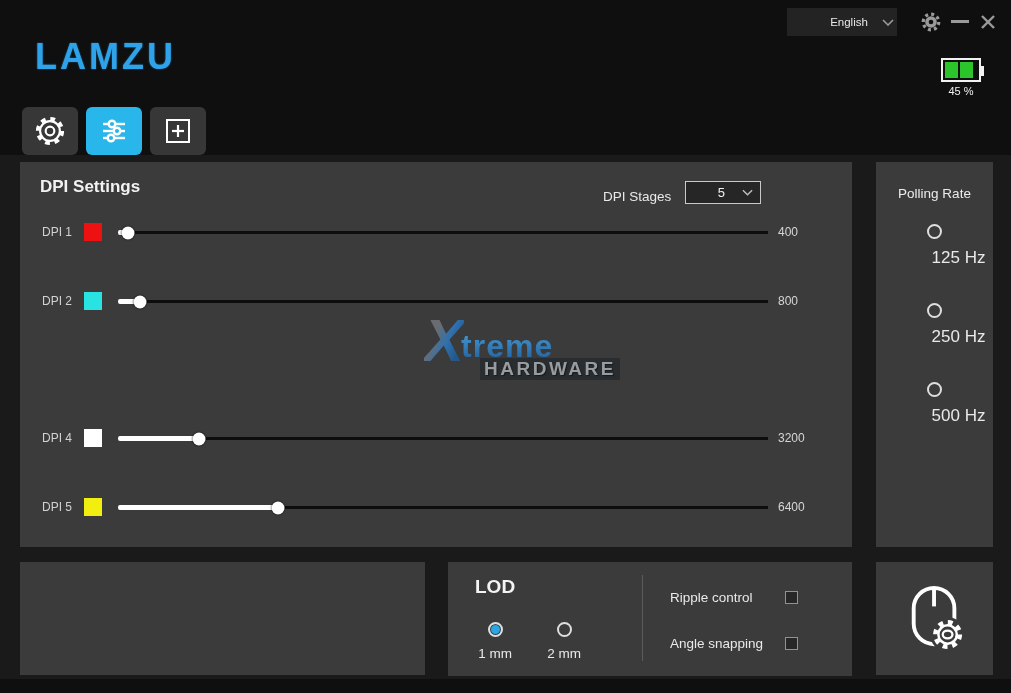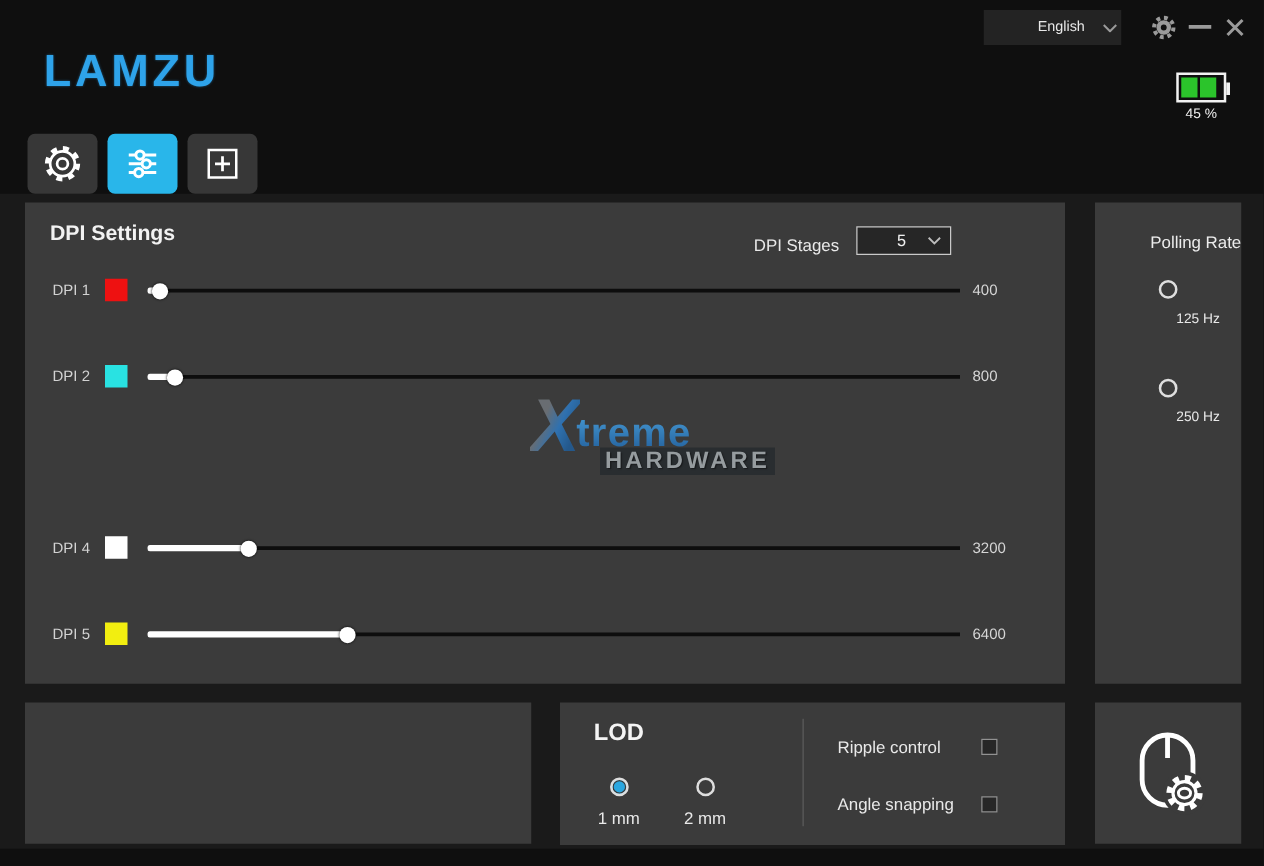--- a/index.html
+++ b/index.html
@@ -85,24 +85,24 @@
     background:linear-gradient(#4aa3e0,#1f5d9b);
     -webkit-background-clip:text; background-clip:text; color:transparent;
   }
   .wm-hw {
     margin:-7px 0 0 56px; font-size:19px; font-weight:700; letter-spacing:2.5px;
     color:#9aa0a4; background:rgba(38,42,46,.85); padding:0 4px;
     text-shadow:1px 1px 1px #17191b;
   }
 
   
-  .poll-title { position:absolute; top:24px; width:100%; text-align:right; font-size:13.5px; color:#ececec; }
+  .poll-title { position:absolute; top:24px; width:100%; text-align:center; font-size:13.5px; color:#ececec; }
   .poll-option { position:absolute; width:100%; text-align:center; }
   .p0{top:62px}.p1{top:141px}.p2{top:220px}.p3{top:299px}
-  .poll-option .opt-lbl { margin-top:5px; font-size:11px; color:#e9e9e9;padding-left:48px; }
+  .poll-option .opt-lbl { margin-top:5px; font-size:17px; color:#e9e9e9;padding-left:48px; }
 
   
   .radio { display:inline-block; width:15px; height:15px; border-radius:50%; border:2px solid #dedede; background:transparent; cursor:pointer; }
   .radio.on { background:#2aa7e0; box-shadow:inset 0 0 0 1px #3b3b3b; }
   .checkbox { display:inline-block; width:13px; height:13px; border:1px solid #929292; background:#272727; cursor:pointer; }
 
   
   .lod-title { position:absolute; left:27px; top:14px; font-size:19px; font-weight:700; color:#f4f4f4; }
   .lod-option { position:absolute; top:60px; width:58px; text-align:center; }
   .lo0{left:18px}.lo1{left:87px}
@@ -247,20 +247,24 @@
   <div class="poll-title">Polling Rate</div>
 
   <div class="poll-option p0">
     <span class="radio"></span>
     <div class="opt-lbl">125 Hz</div>
   </div>
   <div class="poll-option p1">
     <span class="radio"></span>
     <div class="opt-lbl">250 Hz</div>
   </div>
+  <div class="poll-option p2">
+    <span class="radio"></span>
+    <div class="opt-lbl">500 Hz</div>
+  </div>
 </div>
 
 <div class="panel empty-panel"></div>
 
 <div class="panel lod-panel">
   <div class="lod-title">LOD</div>
 
   <div class="lod-option lo0">
     <span class="radio on"></span>
     <div class="opt-lbl">1 mm</div>

